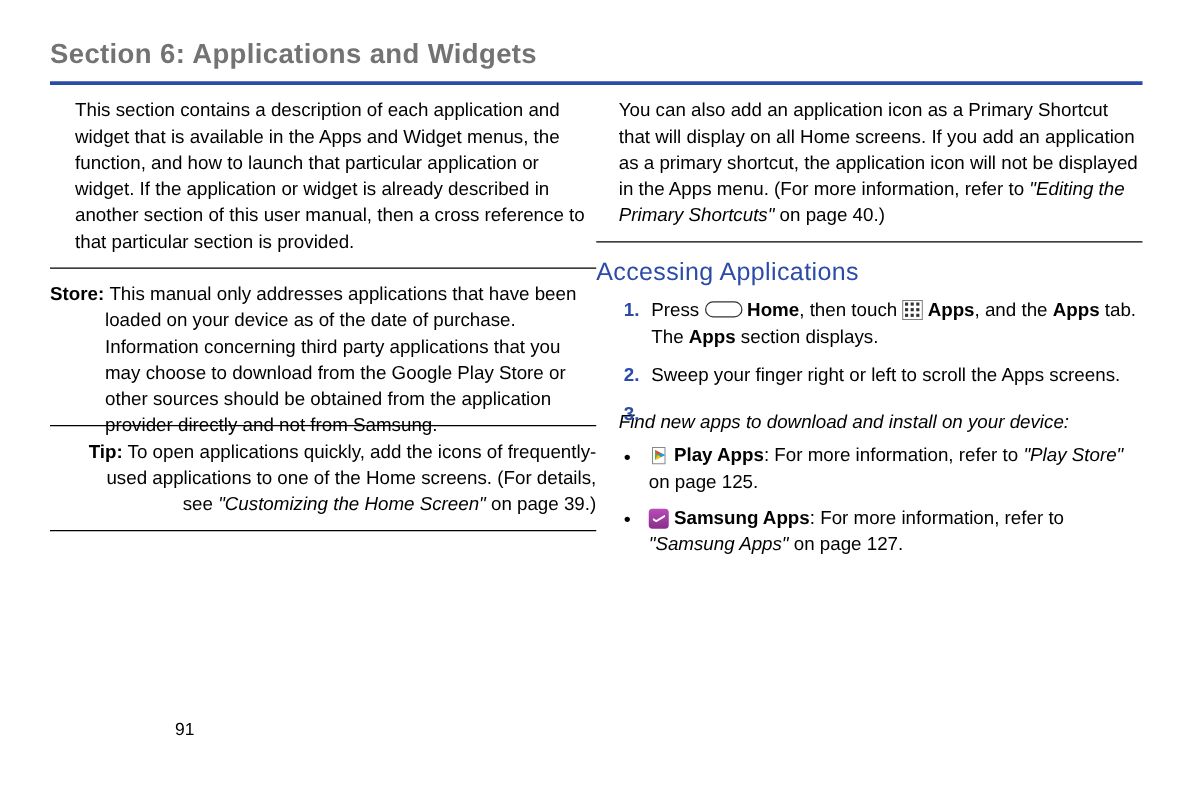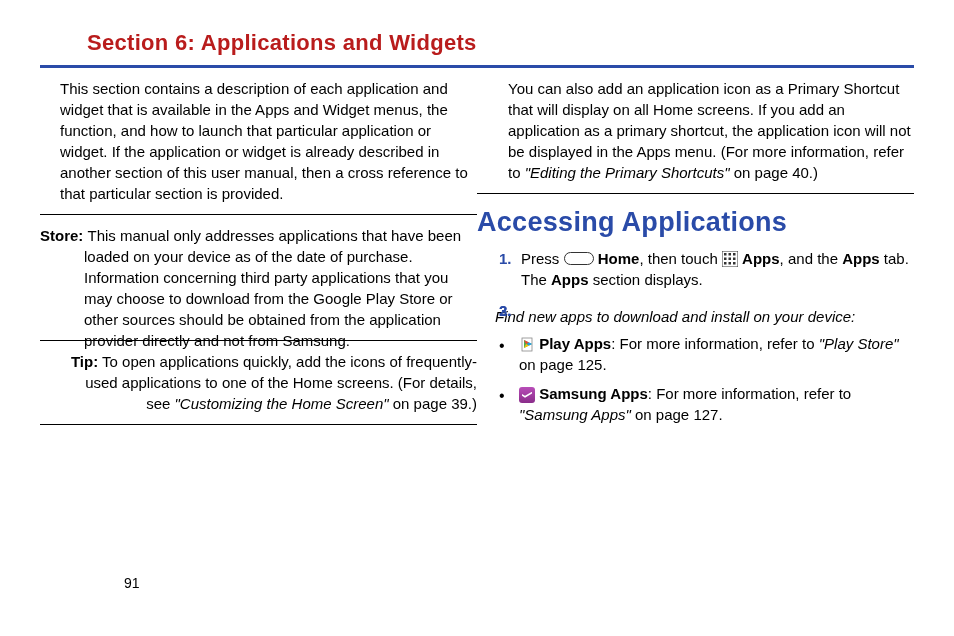--- a/index.html
+++ b/index.html
@@ -7,36 +7,35 @@
       width: 954px;
       height: 636px;
       background: #fff;
       font-family: Arial, Helvetica, sans-serif;
       color: #000;
       padding: 28px 40px 20px 40px;
       font-size: 15px;
       line-height: 1.4;
     }
     .header {
-      color: #b91c1c;
+      color: #737373;
       font-weight: bold;
       font-size: 22px;
       margin-bottom: 6px;
       letter-spacing: 0.3px;
-      margin-left: 47px;
     }
     .rule-thick { border-top: 3px solid #2a4ba8; margin-bottom: 10px; }
     .rule-thin { border-top: 1px solid #000; margin: 10px 0; }
     .cols { display: flex; }
     .col { flex: 1; }
     .intro { margin: 0 0 10px 20px; }
     .head-acc {
       color: #2a4ba8;
-      font-weight: bold;
-      font-size: 27px;
+      font-weight: normal;
+      font-size: 20px;
       margin: 10px 0 6px 0;
       letter-spacing: 0.3px;
     }
     .subhead {
       color: #2a4ba8;
       font-weight: bold;
       font-style: italic;
       font-size: 16px;
       margin: 10px 0 6px 0;
     }
@@ -84,21 +83,21 @@
       content: "";
       position: absolute;
       left: 3px; top: 5px;
       width: 10px; height: 6px;
       background: #fff;
       clip-path: polygon(0 40%, 30% 70%, 100% 0, 100% 30%, 30% 100%, 0 70%);
     }
     .page-num {
       position: absolute;
       bottom: 22px;
-      left: 84px;
+      left: 100px;
       font-size: 14px;
     }
     .page-wrap { position: relative; height: 100%; }
   </style>
 </head>
 <body>
 <div class="page-wrap">
 
 <div class="header">Section 6: Applications and Widgets</div>
 <div class="rule-thick"></div>
@@ -125,21 +124,21 @@
 
     <p class="hang-tip">
       <span class="bold">Tip:</span>
       <span>To open applications quickly, add the icons of frequently-used applications to one of the Home screens. (For details, see </span><span class="italic">"Customizing the Home Screen"</span><span> on page 39.)</span>
     </p>
 
     <div class="rule-thin"></div>
   </div>
 
   <div class="col">
-    <p class="para" style="margin-left:31px">
+    <p class="para" style="margin-left:18px">
       <span>You can also add an application icon as a Primary Shortcut that will display on all Home screens. If you add an application as a primary shortcut, the application icon will not be displayed in the Apps menu. (For more information, refer to </span><span class="italic">"Editing the Primary Shortcuts"</span><span> on page 40.)</span>
     </p>
 
     <div class="rule-thin"></div>
 
     <div class="head-acc">Accessing Applications</div>
 
     <ol class="steps">
       <li>
         <span class="num">1.</span>
@@ -155,20 +154,21 @@
                   <rect x="11" y="6.5" width="2.5" height="2.5"></rect>
                   <rect x="2" y="11" width="2.5" height="2.5"></rect>
                   <rect x="6.5" y="11" width="2.5" height="2.5"></rect>
                   <rect x="11" y="11" width="2.5" height="2.5"></rect>
                 </g>
               </svg></span>
         <span class="bold">Apps</span><span>, and the </span><span class="bold">Apps</span><span> tab. The </span><span class="bold">Apps</span><span> section displays.</span>
       </li>
       <li>
         <span class="num">2.</span>
+        <span>Sweep your finger right or left to scroll the Apps screens.</span>
       </li>
       <li>
         <span class="num">3.</span>
       </li>
     </ol>
 
     <p class="find-para">Find new apps to download and install on your device:</p>
 
     <ul class="bullets">
       <li>

